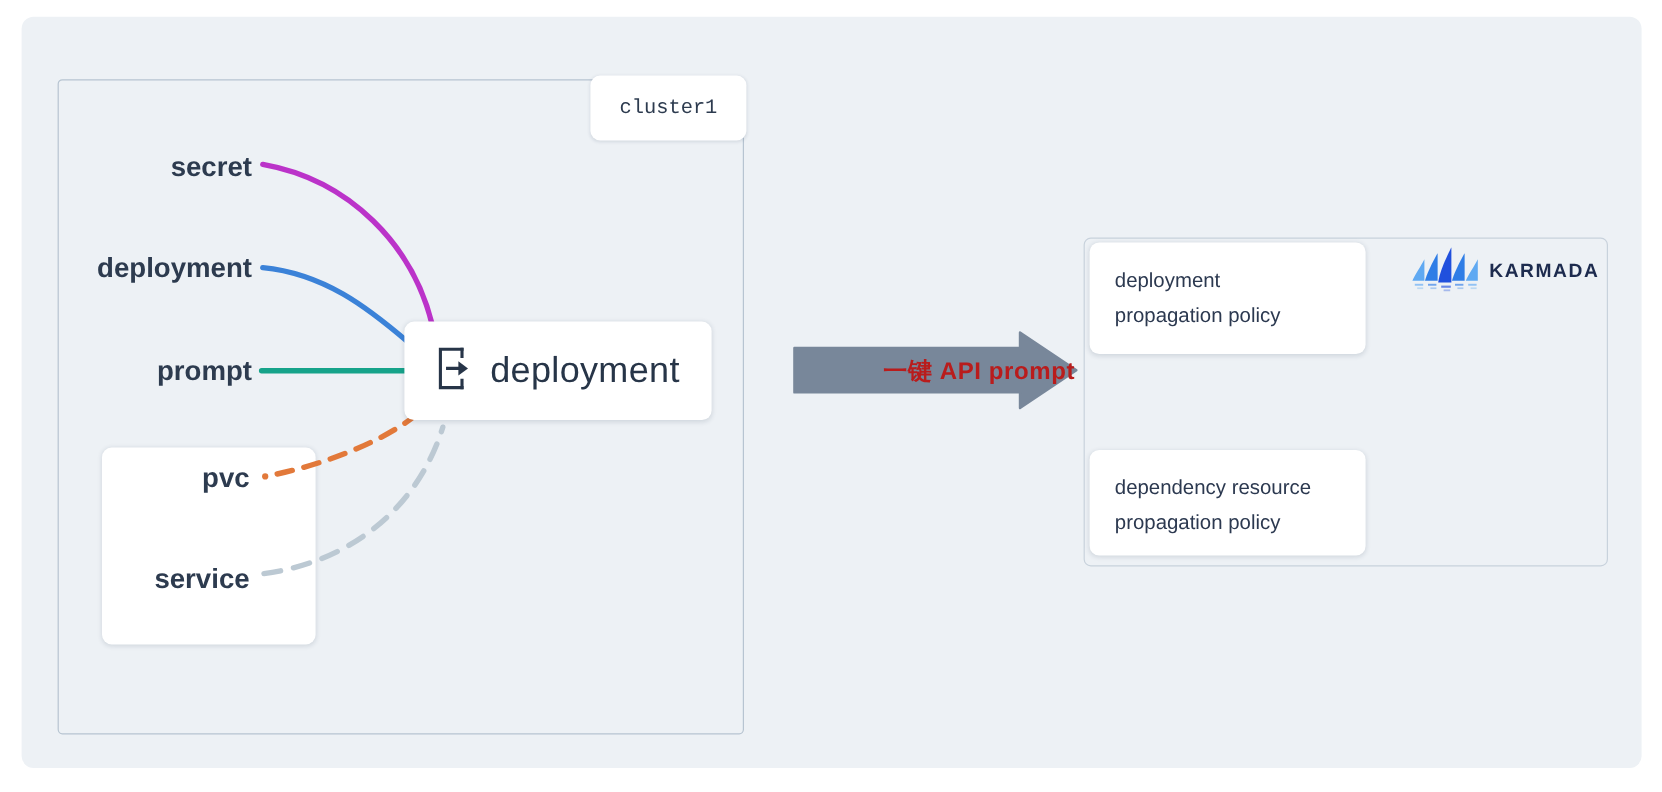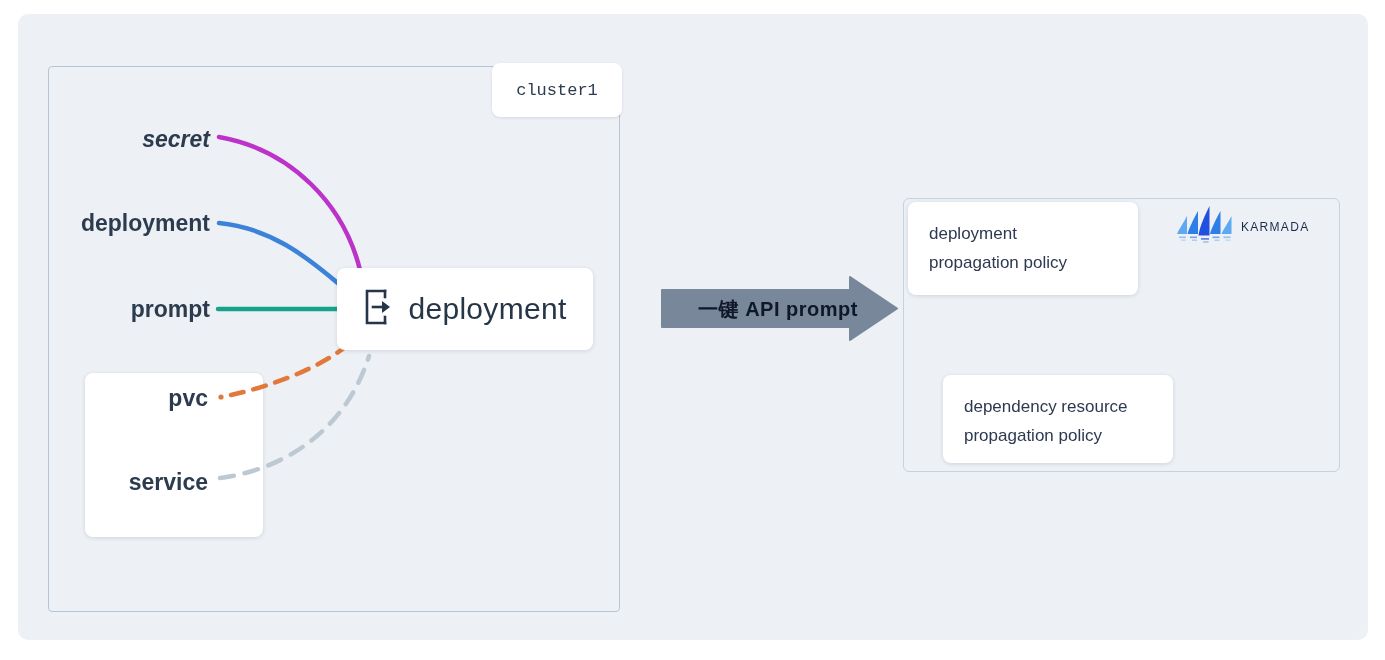--- a/index.html
+++ b/index.html
@@ -15,50 +15,50 @@
 
   .white-card { background:#ffffff; border-radius:8px;
     box-shadow:0 1px 4px rgba(20,40,70,.14); }
 
   #pvc-ingress-card { left:85px; top:373px; width:178px; height:164px; }
 
   #connector-svg { left:0; top:0; width:1385px; height:660px; pointer-events:none; }
 
   .node-label { font-size:23px; font-weight:600; text-align:right;
     color:#2d3b4f; line-height:26px; }
-  #label-secret    { left:80px; width:130px; top:126px;font-style:italic; }
+  #label-secret    { left:80px; width:130px; top:126px; }
   #label-configmap { left:60px; width:150px; top:210px; }
   #label-service   { left:80px; width:130px; top:296px; }
   #label-pvc       { left:80px; width:128px; top:385px; }
   #label-ingress   { left:80px; width:128px; top:469px; }
 
   #deployment-card { left:337px; top:268px; width:256px; height:82px;
     display:flex; align-items:center; justify-content:center; gap:15px; }
   #deployment-card .txt { font-size:30px; font-weight:500; color:#273548;
     letter-spacing:.3px; }
 
   #cluster1-card { left:492px; top:63px; width:130px; height:54px;
     display:flex; align-items:center; justify-content:center;
     font-size:17px; font-weight:500; color:#2d3b4f;
     box-shadow:0 1px 3px rgba(20,40,70,.12);font-family:Liberation Mono, monospace; }
 
-  #arrow-label { left:678px; top:296px; width:200px; text-align:center;
-    font-size:20px; font-weight:700; color:#0f172a; letter-spacing:.5px; }
+  #arrow-label { left:716px; top:296px; width:200px; text-align:center;
+    font-size:20px; font-weight:700; color:#b91c1c; letter-spacing:.5px; }
 
   #karmada-box { left:903px; top:198px; width:437px; height:274px;
     border:1px solid #c8d2dc; border-radius:6px; }
 
   .policy-card { left:908px; width:230px; padding:17px 0 0 21px;
     font-size:17px; font-weight:500; line-height:29px; color:#2c3950; }
   #policy-card-1 { top:202px; height:93px; }
-  #policy-card-2 { top:375px; height:88px;margin-left:35px; }
+  #policy-card-2 { top:375px; height:88px; }
 
   #karmada-logo { left:1176px; top:206px; width:158px; height:42px;
     display:flex; align-items:center; gap:7px; }
-  #karmada-logo .logo-text { font-size:12px; font-weight:400;
+  #karmada-logo .logo-text { font-size:16px; font-weight:700;
     letter-spacing:1.3px; color:#1d2b4e; }
 </style>
 </head>
 <body>
 
 <div class="abs" id="panel"></div>
 
 <div class="abs" id="cluster-box"></div>
 
 <div class="abs white-card" id="pvc-ingress-card"></div>

